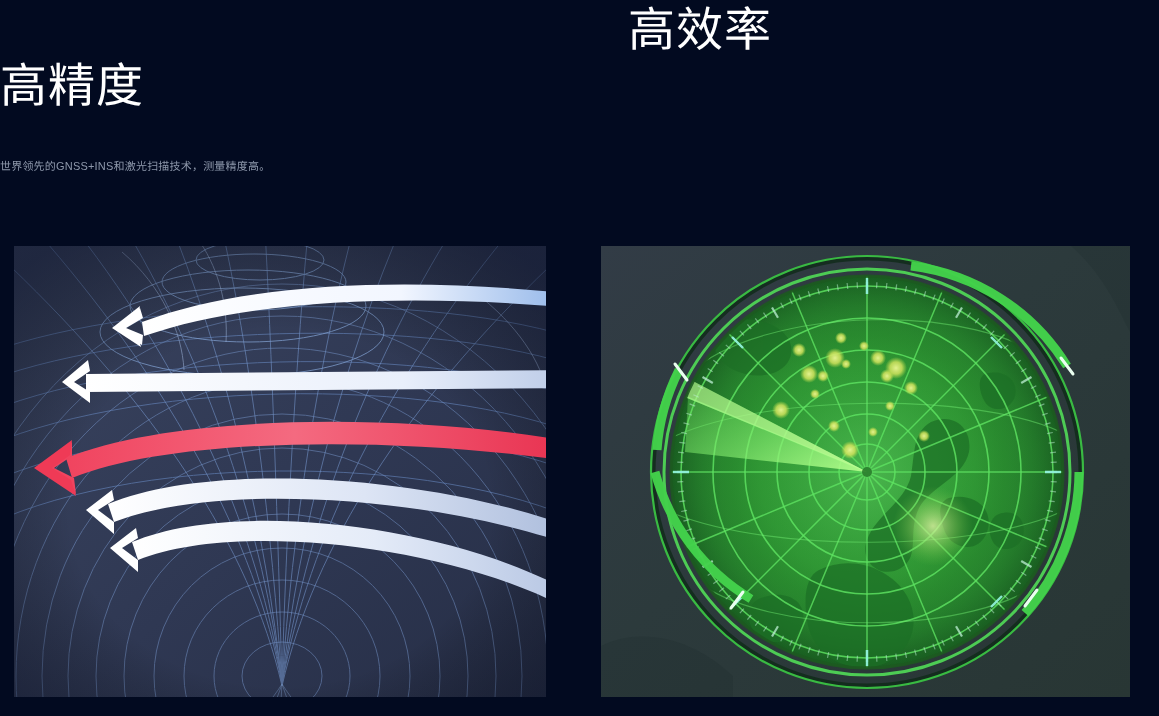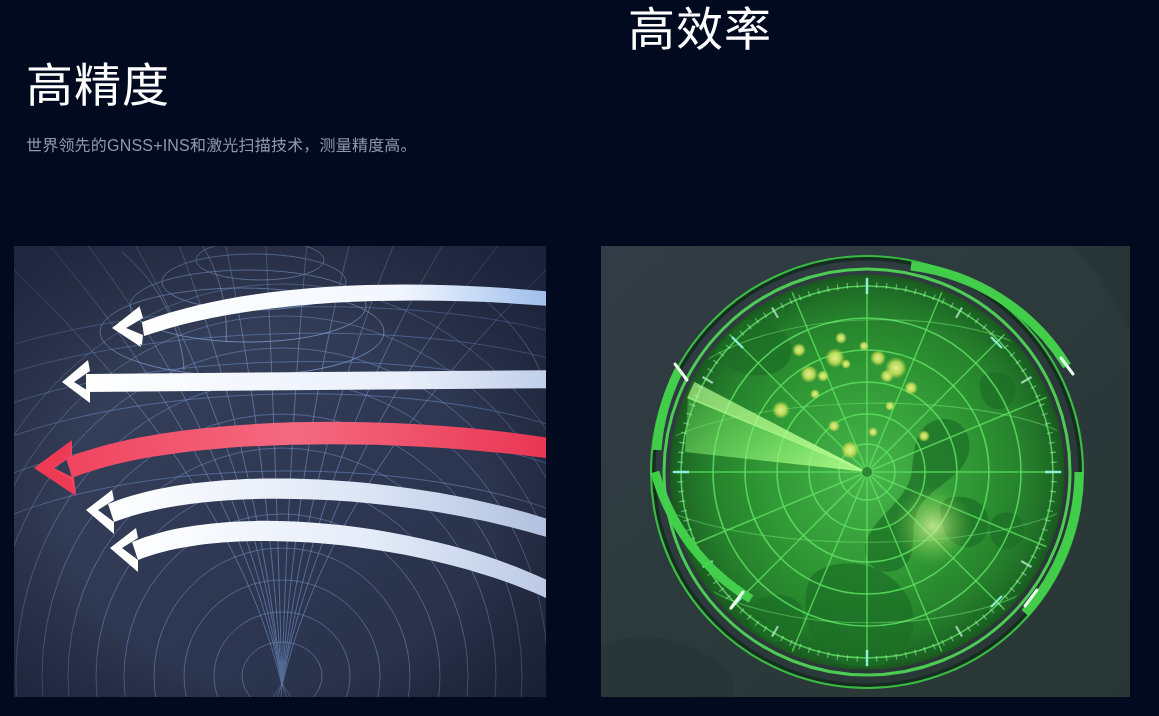--- a/index.html
+++ b/index.html
@@ -10,34 +10,34 @@
     font-family:"Liberation Sans","DejaVu Sans",sans-serif;
     overflow:hidden;
   }
   .page { position:relative; width:1159px; height:716px; background:#020a20; }
 
   .columns { display:flex; width:1159px; height:716px; }
   .col { position:relative; }
   .col-left  { width:600px; }
   .col-right { width:559px; }
 
-  .txt-left  { padding-left:26px; padding-top:56px; }
+  .txt-left  { padding-top:56px; }
   .txt-right { padding-left:28px; }
 
   .feature-title {
     font-size:47px;
     line-height:60px;
     font-weight:400;
     color:#ffffff;
     letter-spacing:1px;
     white-space:nowrap;
   }
   .feature-sub {
-    margin-top:20px;
-    font-size:16px;
+    margin-top:40px;
+    font-size:11px;
     line-height:20px;
     color:#8e98ab;
     letter-spacing:0.2px;
     white-space:nowrap;
   }
 
   
   .media {
     position:absolute;
     overflow:hidden;

